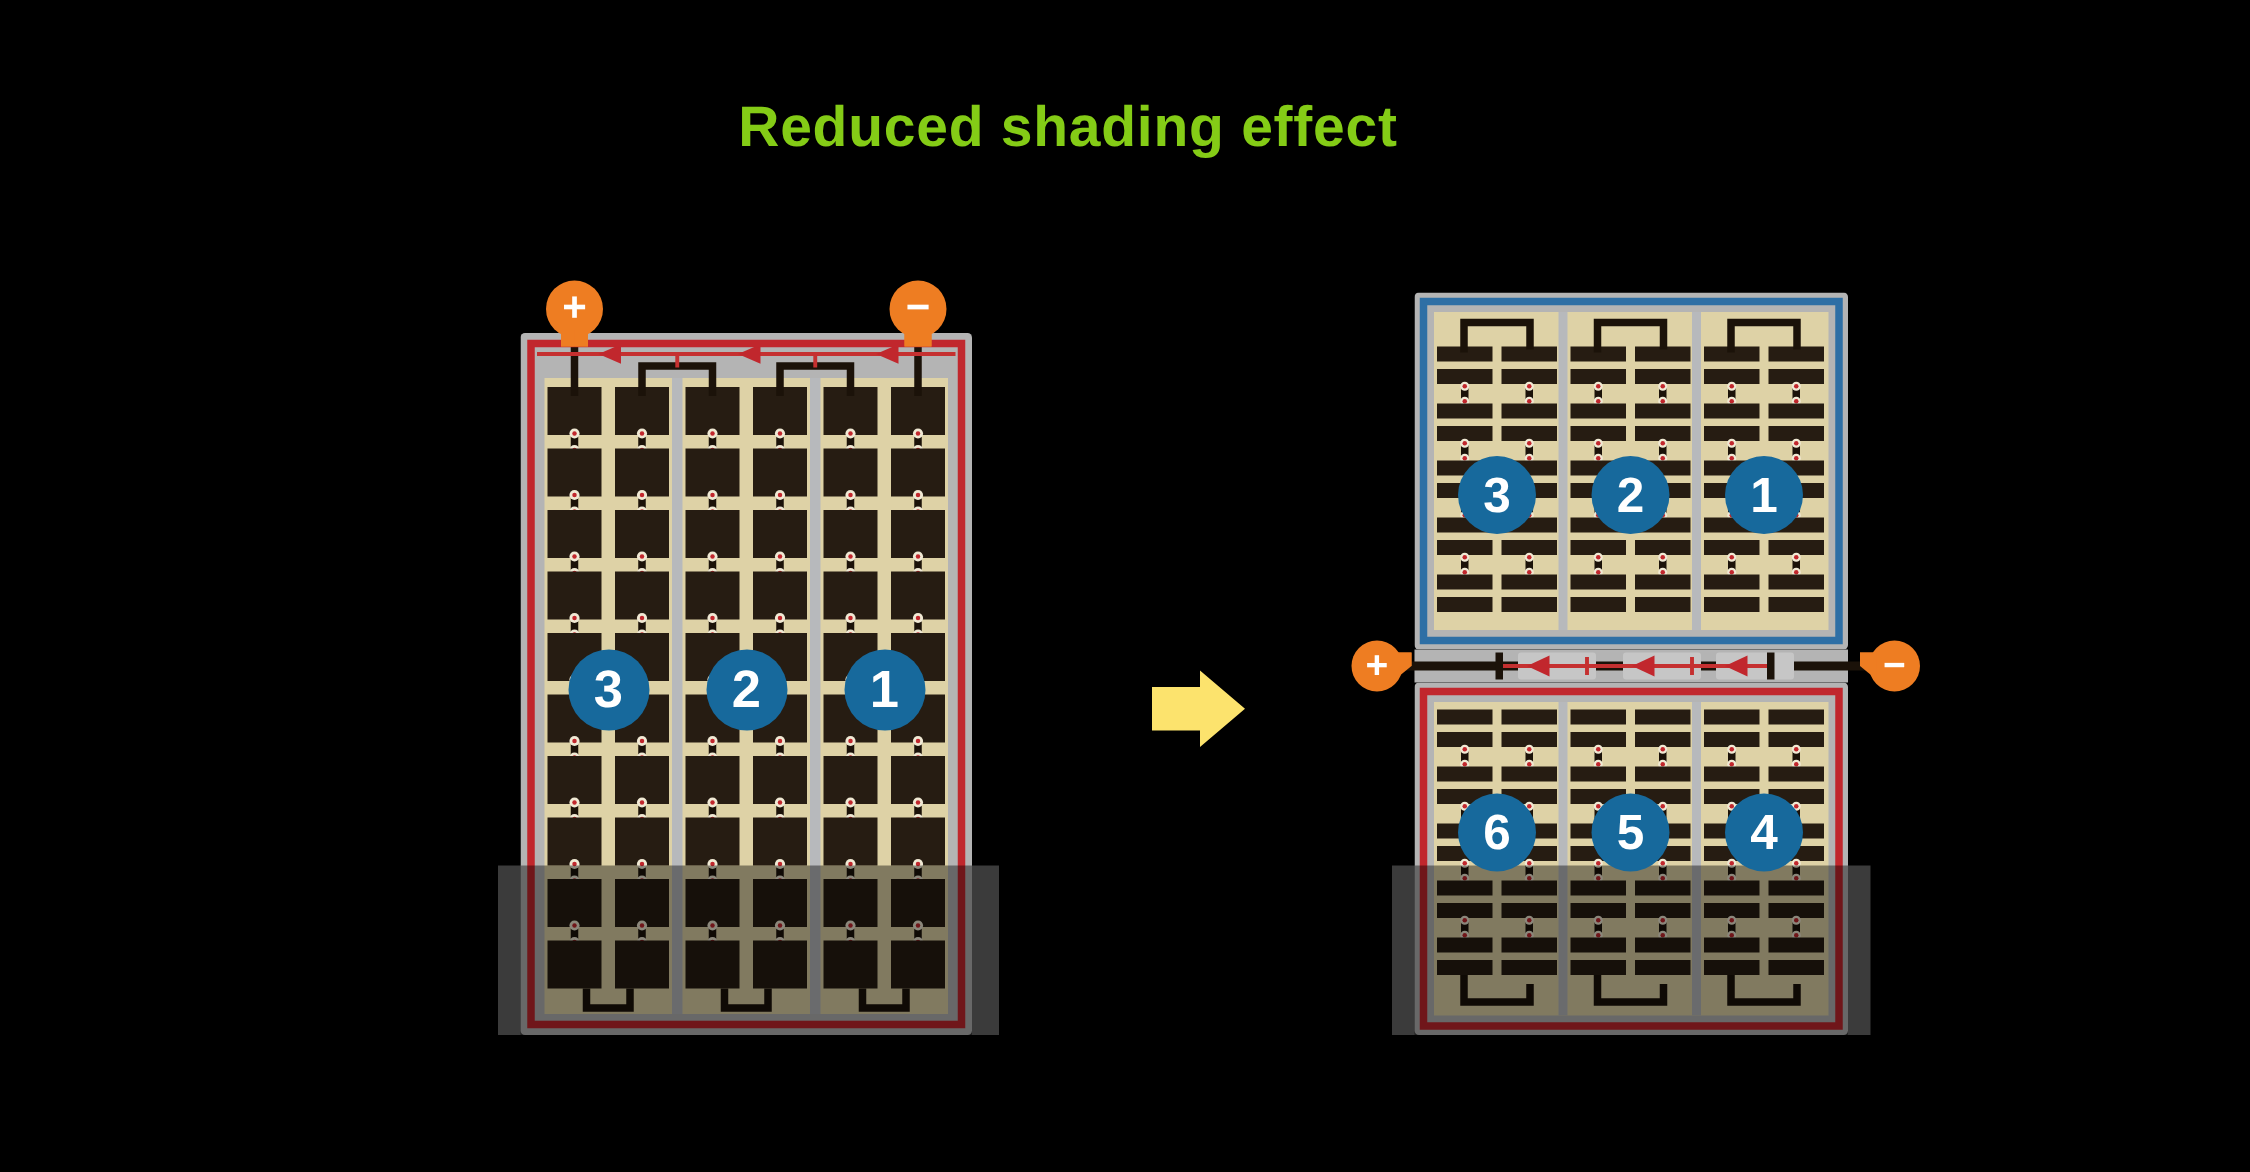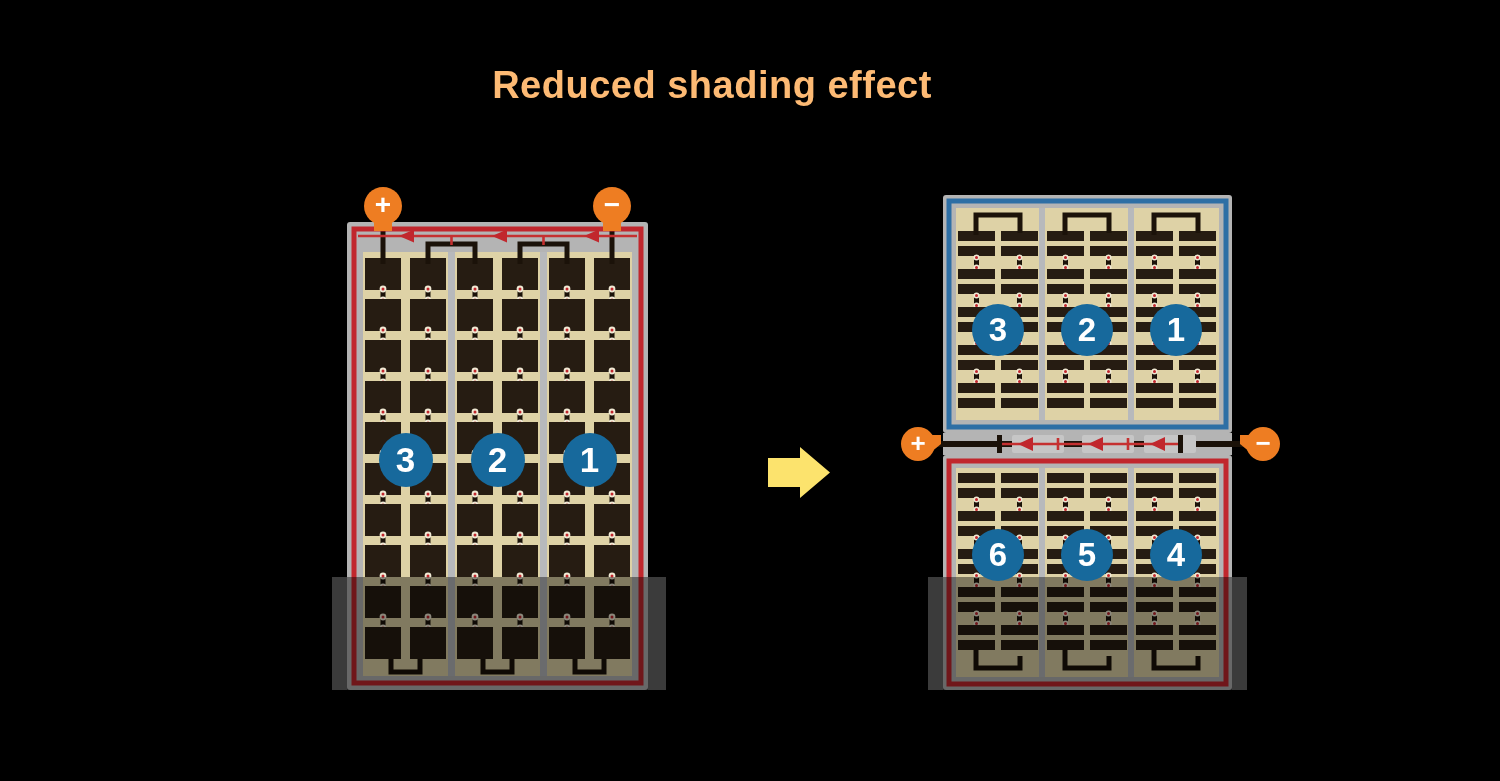--- a/index.html
+++ b/index.html
@@ -18,21 +18,21 @@
   .pin.p-right .pt{left:100%;top:50%;transform:translateY(-50%);margin-left:-5px;border-right:0;border-left-width:11px;}
   .pin.p-left .pt{right:100%;top:50%;transform:translateY(-50%);margin-right:-5px;border-left:0;border-right-width:11px;}
   .badge{position:absolute;z-index:3;border-radius:50%;display:flex;align-items:center;
          justify-content:center;font-weight:bold;}
 </style>
 </head>
 <body>
 
 <div class="canvas">
 
-  <div class="title" style="color: #fdba74;">Reduced shading effect</div>
+  <div class="title" style="color: #84cc16;">Reduced shading effect</div>
 
   <div class="band" id="band-left" style="left: 332px; top: 577px; width: 334px; height: 113px; background: rgb(59, 59, 59);"></div>
   <div class="band" id="band-right" style="left: 928px; top: 577px; width: 319px; height: 113px; background: rgb(59, 59, 59);"></div>
 
   <div class="module" id="m-left" style="left:347px;top:185px;"><svg width="301" height="505">
         <g transform="translate(0,37)">
           <rect x="0" y="0" width="301" height="468" rx="3" fill="#b4b4b4"></rect>
           <rect x="16" y="30" width="269" height="424" fill="#ded2a6"></rect>
           <rect x="101" y="30" width="7" height="424" fill="#b7b9bc"></rect>
           <rect x="193" y="30" width="7" height="424" fill="#b7b9bc"></rect>

